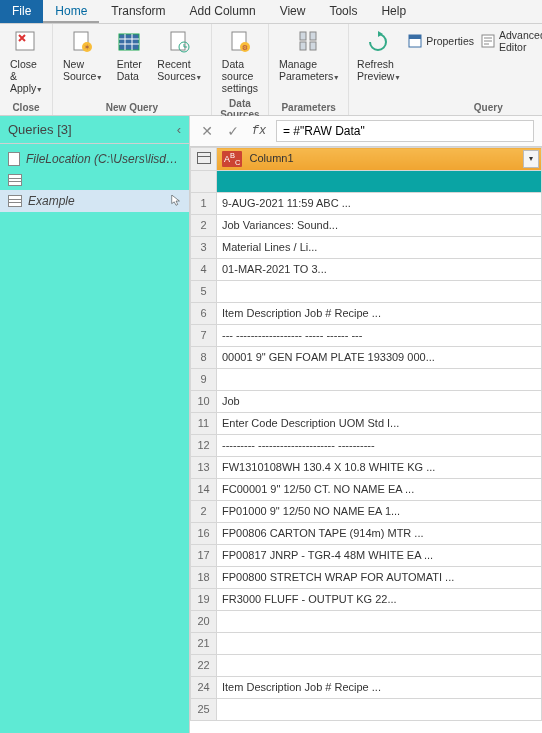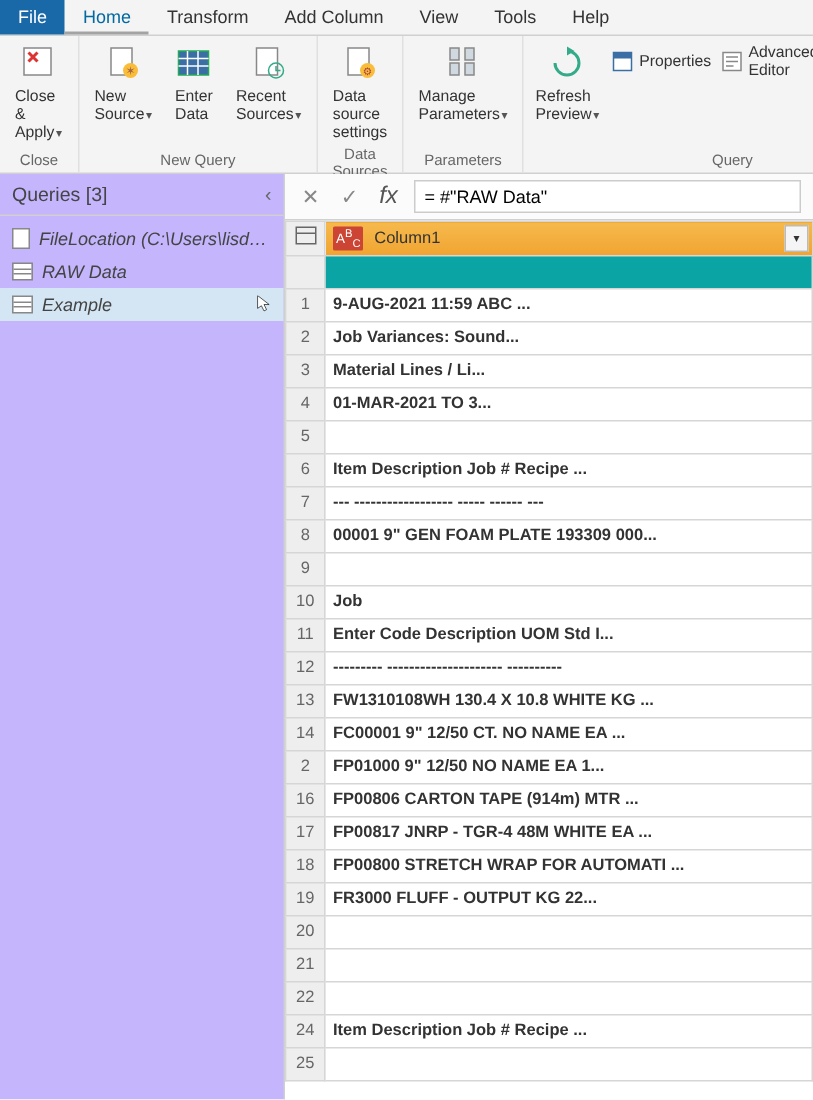--- a/index.html
+++ b/index.html
@@ -8,66 +8,66 @@
   
   .menubar { display: flex; height: 24px; background: #f4f4f4; border-bottom: 1px solid #d0d0d0; }
   .menu-item { padding: 4px 12px; cursor: pointer; font-size: 12px; color: #333; }
   .menu-item.file { background: #1968a7; color: #ffffff; }
   .menu-item.active { color: #0369a1; border-bottom: 2px solid #a3a3a3; padding-bottom: 6px; }
   
   
   .ribbon { display: flex; height: 92px; background: #f4f4f4; border-bottom: 1px solid #d0d0d0; }
   .ribbon-group { display: flex; flex-direction: column; padding: 2px 4px 0 4px; border-right: 1px solid #e0e0e0; }
   .ribbon-group-body { display: flex; flex: 1; align-items: flex-start; }
-  .ribbon-group-label { text-align: center; font-size: 10px; color: #666; padding: 2px 0; }
+  .ribbon-group-label { text-align: center; font-size: 10px; color: #666; padding: 2px 0; font-weight: bold; }
   .ribbon-btn { display: flex; flex-direction: column; align-items: center; padding: 2px 6px; cursor: pointer; min-width: 44px; }
   .ribbon-btn .ic { width: 28px; height: 28px; display: flex; align-items: center; justify-content: center; margin-bottom: 2px; }
   .ribbon-btn-label { font-size: 10.5px; line-height: 12px; white-space: pre-line; }
   .ribbon-stack { display: flex; gap: 1px; padding: 2px; }
   .ribbon-small { display: flex; align-items: center; gap: 4px; padding: 1px 3px; font-size: 10.5px; cursor: pointer; }
   .ribbon-small .ic { width: 14px; height: 14px; display: flex; align-items: center; justify-content: center; }
   .dd::after { content: "▾"; font-size: 8px; margin-left: 1px; color: #555; }
   
   
   .main { display: flex; height: calc(100% - 116px); }
   
   
-  .queries-panel { width: 190px; border-right: 1px solid #d0d0d0; background: #c4b5fd; display: flex; flex-direction: column; }
+  .queries-panel { width: 190px; border-right: 1px solid #d0d0d0; background: #5eead4; display: flex; flex-direction: column; }
   .queries-header { display: flex; justify-content: space-between; align-items: center; padding: 6px 8px; border-bottom: 1px solid #d0d0d0; font-size: 13px; color: #444; }
   .collapse-ch { font-size: 13px; color: #666; cursor: pointer; }
   .query-list { padding: 4px 0; }
   .query-item { display: flex; align-items: center; gap: 6px; padding: 4px 8px; font-size: 12px; color: #444; cursor: pointer; }
   .query-item.italic { font-style: italic; }
   .query-item.selected { background: #d4e6f3; justify-content: center; }
   .q-icon { width: 14px; height: 12px; border: 1px solid #888; background: linear-gradient(#fff, #fff); position: relative; }
   .q-icon::before { content: ""; position: absolute; left: 0; right: 0; top: 3px; border-top: 1px solid #888; }
   .q-icon::after { content: ""; position: absolute; left: 0; right: 0; top: 6px; border-top: 1px solid #888; }
   .q-doc { width: 12px; height: 14px; border: 1px solid #888; background: #fff; position: relative; }
   .q-text { flex: 1; white-space: nowrap; overflow: hidden; text-overflow: ellipsis; }
   .cursor-img { width: 10px; height: 12px; margin-left: -4px; }
   
   
   .data-area { flex: 1; display: flex; flex-direction: column; overflow: hidden; }
   .formula-bar { display: flex; align-items: center; gap: 8px; padding: 4px 8px; border-bottom: 1px solid #d0d0d0; background: #fbfbfb; }
   .fb-btn { width: 18px; height: 18px; display: flex; align-items: center; justify-content: center; color: #888; cursor: pointer; font-size: 14px; }
-  .fb-fx { font-style: italic; font-family: Liberation Sans, sans-serif; font-size: 16px; color: #555; }
+  .fb-fx { font-style: italic; font-family: Liberation Mono, monospace; font-size: 12px; color: #555; }
   .fb-input { flex: 1; border: 1px solid #ccc; padding: 3px 6px; font-size: 12px; background: #fff; }
   
   .grid { flex: 1; overflow: auto; }
   .grid table { border-collapse: collapse; width: 100%; font-size: 11px; }
   .grid th, .grid td { border: 1px solid #d6d6d6; padding: 3px 5px; height: 22px; }
   .corner-cell { width: 26px; background: #eee; text-align: center; }
   .corner-cell .tbl-ic { width: 14px; height: 12px; border: 1px solid #666; display: inline-block; position: relative; }
   .corner-cell .tbl-ic::before { content: ""; position: absolute; left: 0; right: 0; top: 3px; border-top: 1px solid #666; }
   .col-header { background: linear-gradient(#f6b94d, #f0a430); color: #333; font-weight: normal; position: relative; text-align: left; }
   .col-header .type-ic { display: inline-block; background: #c43; color: #fff; font-size: 9px; padding: 0 2px; margin-right: 4px; border-radius: 1px; }
   .col-header .dd-btn { position: absolute; right: 2px; top: 2px; bottom: 2px; width: 16px; background: #f5f5f5; border: 1px solid #bbb; display: flex; align-items: center; justify-content: center; font-size: 8px; cursor: pointer; }
   .accent-bar { height: 4px; background: #0aa4a4; padding: 0; }
   .row-head { width: 26px; background: #eee; text-align: center; color: #666; }
-  .data-cell { white-space: nowrap; overflow: hidden; text-overflow: ellipsis; max-width: 290px; font-family: "Segoe UI", Arial, sans-serif; font-size: 11px; font-weight: bold; }
+  .data-cell { white-space: nowrap; overflow: hidden; text-overflow: ellipsis; max-width: 290px; font-family: "Segoe UI", Arial, sans-serif; font-size: 11px; }
   
   svg { display: block; }
 </style>
 </head>
 <body>
 
 <div class="menubar">
   <div class="menu-item file">File</div>
   <div class="menu-item active">Home</div>
   <div class="menu-item">Transform</div>
@@ -227,21 +227,20 @@
       <span><span>Queries</span> <span>[3]</span></span>
       <span class="collapse-ch">‹</span>
     </div>
     <div class="query-list">
       <div class="query-item italic">
         <span class="q-doc"></span>
         <span class="q-text">FileLocation (C:\Users\lisde...</span>
       </div>
       <div class="query-item italic">
         <span class="q-icon"></span>
-        <span class="q-text">RAW Data</span>
       </div>
       <div class="query-item italic selected">
         <span class="q-icon"></span>
         <span class="q-text">Example</span>
         <svg class="cursor-img" viewBox="0 0 10 14">
             <path d="M0 0 L0 10 L3 8 L5 12 L7 11 L5 7 L9 7 Z" fill="#fff" stroke="#000" stroke-width="0.5"></path>
           </svg>
       </div>
     </div>
   </div>

